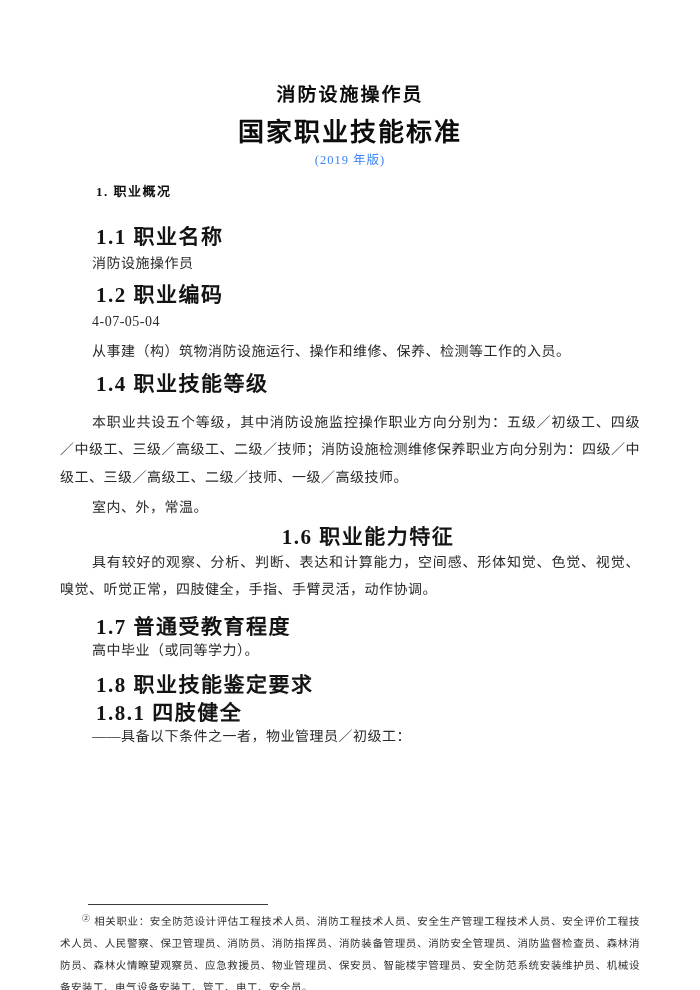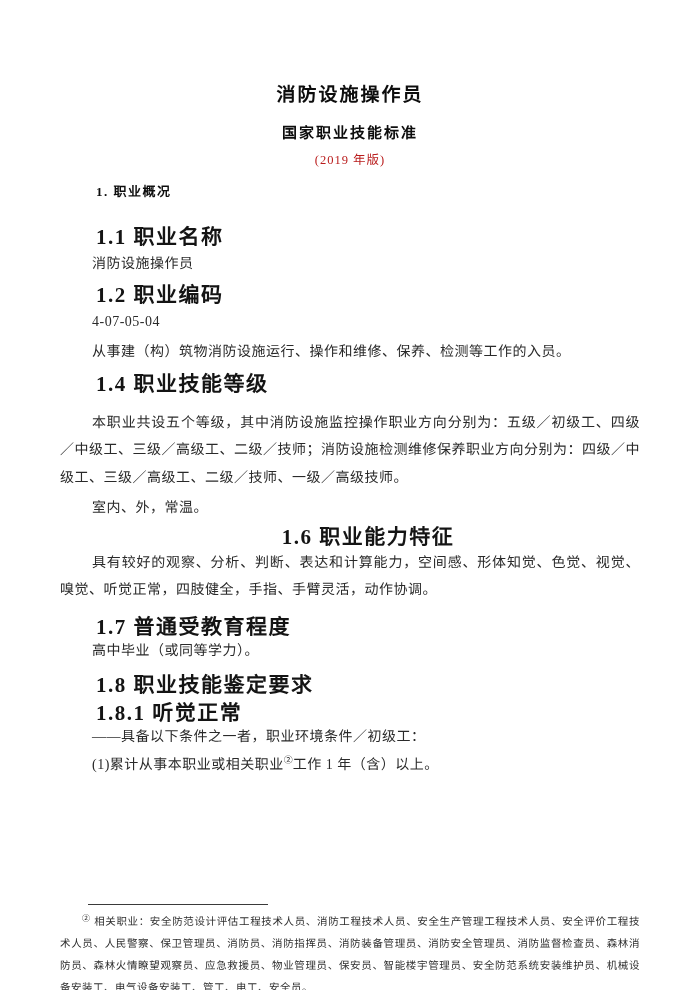--- a/index.html
+++ b/index.html
@@ -25,32 +25,32 @@
   .doc-title {
     margin-top: 84px;
     font-size: 19px;
     line-height: 22px;
     font-weight: bold;
     letter-spacing: 2px;
     color: #0d0d0d;
   }
   .doc-subtitle {
     margin-top: 16px;
-    font-size: 15px;
+    font-size: 26px;
     line-height: 22px;
     font-weight: bold;
     letter-spacing: 2px;
     color: #0d0d0d;
   }
   .doc-edition {
     margin-top: 9px;
     font-size: 12.5px;
     line-height: 14px;
     letter-spacing: 1px;
-    color: #b91c1c;
+    color: #3b82f6;
   }
   .sec-h1 {
     margin: 16px 0 0 0;
     font-size: 13px;
     line-height: 18px;
     font-weight: bold;
     text-indent: 36px;
     letter-spacing: 1.5px;
     color: #0d0d0d;
   }
@@ -135,23 +135,22 @@
     <p class="para" style="margin-top:3px;">室内、外，常温。</p>
 
     <h2 class="sec-h2" style="margin-top:7px;text-align:center;">1.6 职业能力特征</h2>
     <p class="para" style="margin-top:4px;">具有较好的观察、分析、判断、表达和计算能力，空间感、形体知觉、色觉、视觉、嗅觉、听觉正常，四肢健全，手指、手臂灵活，动作协调。</p>
 
     <h2 class="sec-h2" style="margin-top:15px;">1.7 普通受教育程度</h2>
     <p class="para" style="margin-top:2px;">高中毕业（或同等学力）。</p>
 
     <h2 class="sec-h2" style="margin-top:13px;">1.8 职业技能鉴定要求</h2>
 
-    <h2 class="sec-h2" style="margin-top:12px;">1.8.1 听觉正常</h2>
-    <p class="para" style="margin-top:2px;">——具备以下条件之一者，职业环境条件／初级工：</p>
-    <p class="para" style="margin-top:0;"><span>(1)累计从事本职业或相关职业</span><sup class="fn-ref">②</sup><span>工作 1 年（含）以上。</span></p>
+    <h2 class="sec-h2" style="margin-top:12px;">1.8.1 四肢健全</h2>
+    <p class="para" style="margin-top:2px;">——具备以下条件之一者，物业管理员／初级工：</p>
 
   </div>
 
   <footer class="footnote">
     <div class="fn-sep"></div>
     <p class="fn-text"><sup class="fn-marker">②</sup><span>相关职业：安全防范设计评估工程技术人员、消防工程技术人员、安全生产管理工程技术人员、安全评价工程技术人员、人民警察、保卫管理员、消防员、消防指挥员、消防装备管理员、消防安全管理员、消防监督检查员、森林消防员、森林火情瞭望观察员、应急救援员、物业管理员、保安员、智能楼宇管理员、安全防范系统安装维护员、机械设备安装工、电气设备安装工、管工、电工、安全员。</span></p>
   </footer>
 </div>
 
 </body></html>

